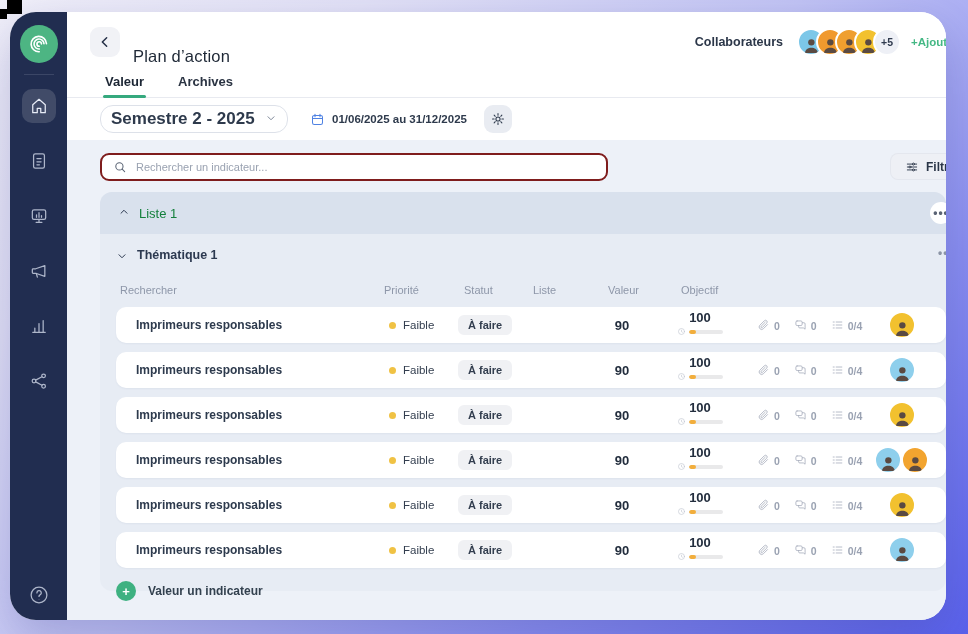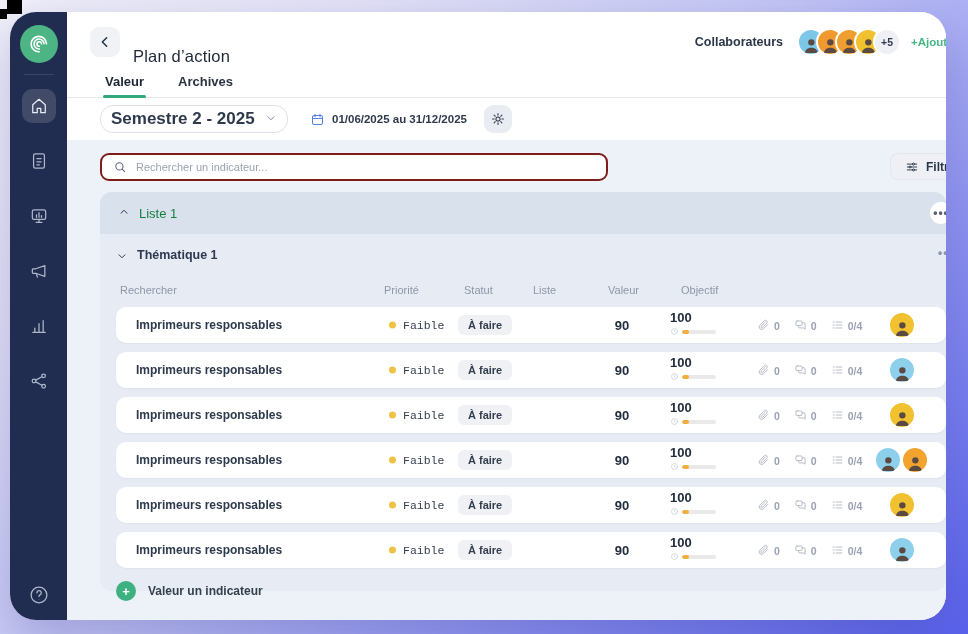--- a/index.html
+++ b/index.html
@@ -82,26 +82,26 @@
   .group{padding:14px 0 0 16px;position:relative;}
   .group-head{display:flex;align-items:flex-start;position:relative;}
   .group-head .chev{color:#2c3950;margin-right:9px;cursor:pointer;}
   .group-title{font-size:12.5px;font-weight:700;color:#2c3950;}
   .group-dots{position:absolute;left:822px;top:-2px;border:none;background:none;color:#8b94a5;font-size:12px;letter-spacing:1px;cursor:pointer;font-weight:700;}
   .cols{position:relative;height:14px;margin-top:18px;}
   .cols span{position:absolute;top:0;font-size:11px;color:#8e97a9;font-weight:500;}
   .rows{margin-top:9px;display:flex;flex-direction:column;gap:9px;}
   .row{position:relative;width:830px;height:36px;background:#fff;border-radius:10px;box-shadow:0 1px 2px rgba(40,55,90,.05);cursor:pointer;}
   .row .indicator{position:absolute;left:20px;top:50%;transform:translateY(-50%);font-size:12px;font-weight:700;color:#2d3a4d;}
-  .prio{position:absolute;left:273px;top:50%;transform:translateY(-50%);display:flex;align-items:center;gap:7px;font-family:Liberation Mono, monospace;}
+  .prio{position:absolute;left:273px;top:50%;transform:translateY(-50%);display:flex;align-items:center;gap:7px;}
   .prio .dot{width:7px;height:7px;border-radius:50%;display:inline-block;}
   .prio-label{font-size:11.5px;color:#333e4f;font-weight:500;}
   .status-badge{position:absolute;left:342px;top:50%;transform:translateY(-50%);background:#f0f1f4;border-radius:6px;padding:4px 10px;font-size:11px;font-weight:600;color:#333e4f;}
   .value-cell{position:absolute;left:476px;width:60px;top:50%;transform:translateY(-50%);text-align:center;font-size:13px;font-weight:700;color:#222d3d;}
-  .objective{position:absolute;left:554px;width:60px;top:4px;display:flex;flex-direction:column;}
+  .objective{position:absolute;left:554px;width:60px;top:4px;display:flex;flex-direction:column;align-items:center;}
   .obj-num{font-size:13px;font-weight:700;color:#222d3d;line-height:14px;}
   .obj-line{display:flex;align-items:center;gap:3px;margin-top:2px;}
   .obj-line svg{width:9px;height:9px;stroke:#c3c8d2;fill:none;stroke-width:1.8;stroke-linecap:round;}
   .track{width:34px;height:4px;border-radius:2px;background:#e9e9ea;overflow:hidden;}
   .fill{display:block;height:100%;border-radius:2px;background:#f2ae3c;}
   .meta{position:absolute;left:641px;top:50%;transform:translateY(-50%);display:flex;align-items:center;gap:14px;color:#a7aebc;}
   .meta .m-item{display:flex;align-items:center;gap:4px;font-size:10.5px;color:#9aa2b2;font-weight:600;}
   .meta svg{width:13px;height:13px;stroke:#a7aebc;fill:none;stroke-width:1.5;stroke-linecap:round;stroke-linejoin:round;}
   .row-avatars{position:absolute;top:4px;left:758px;width:70px;height:28px;}
   .row-avatars .avatar{position:absolute;top:0;}

